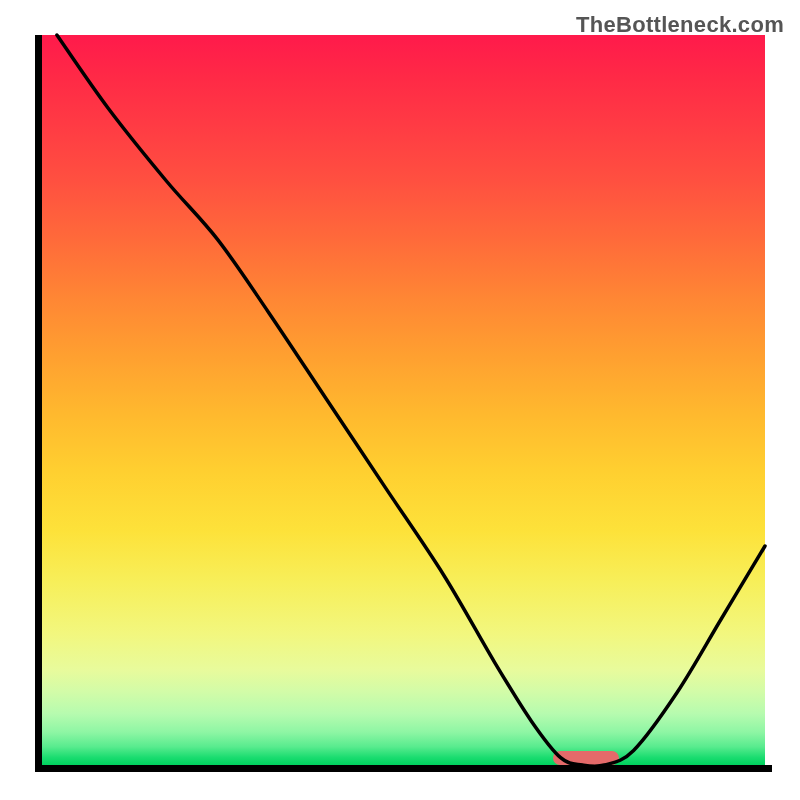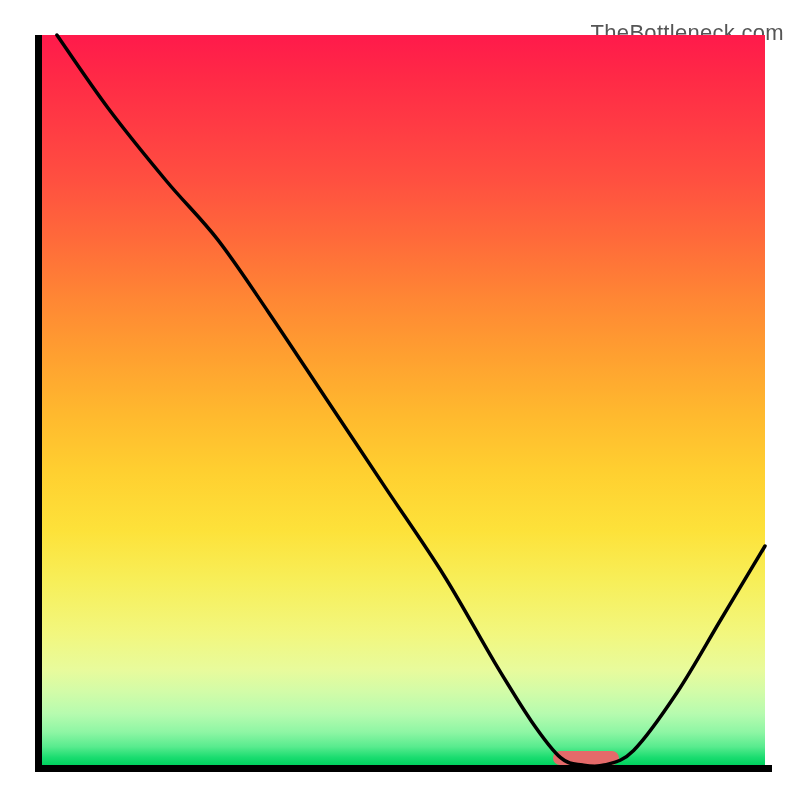--- a/index.html
+++ b/index.html
@@ -11,24 +11,24 @@
     font-family: Arial, Helvetica, sans-serif;
     overflow: hidden;
   }
   #wrap {
     position: relative;
     width: 800px;
     height: 800px;
   }
   #watermark {
     position: absolute;
-    top: 20px;
+    top: 12px;
     right: 16px;
     font-size: 22px;
-    font-weight: 400;
+    font-weight: 700;
     color: #555;
     letter-spacing: 0.3px;
   }
   
   #plot {
     position: absolute;
     left: 35px;
     top: 35px;
     width: 730px;
     height: 730px;

